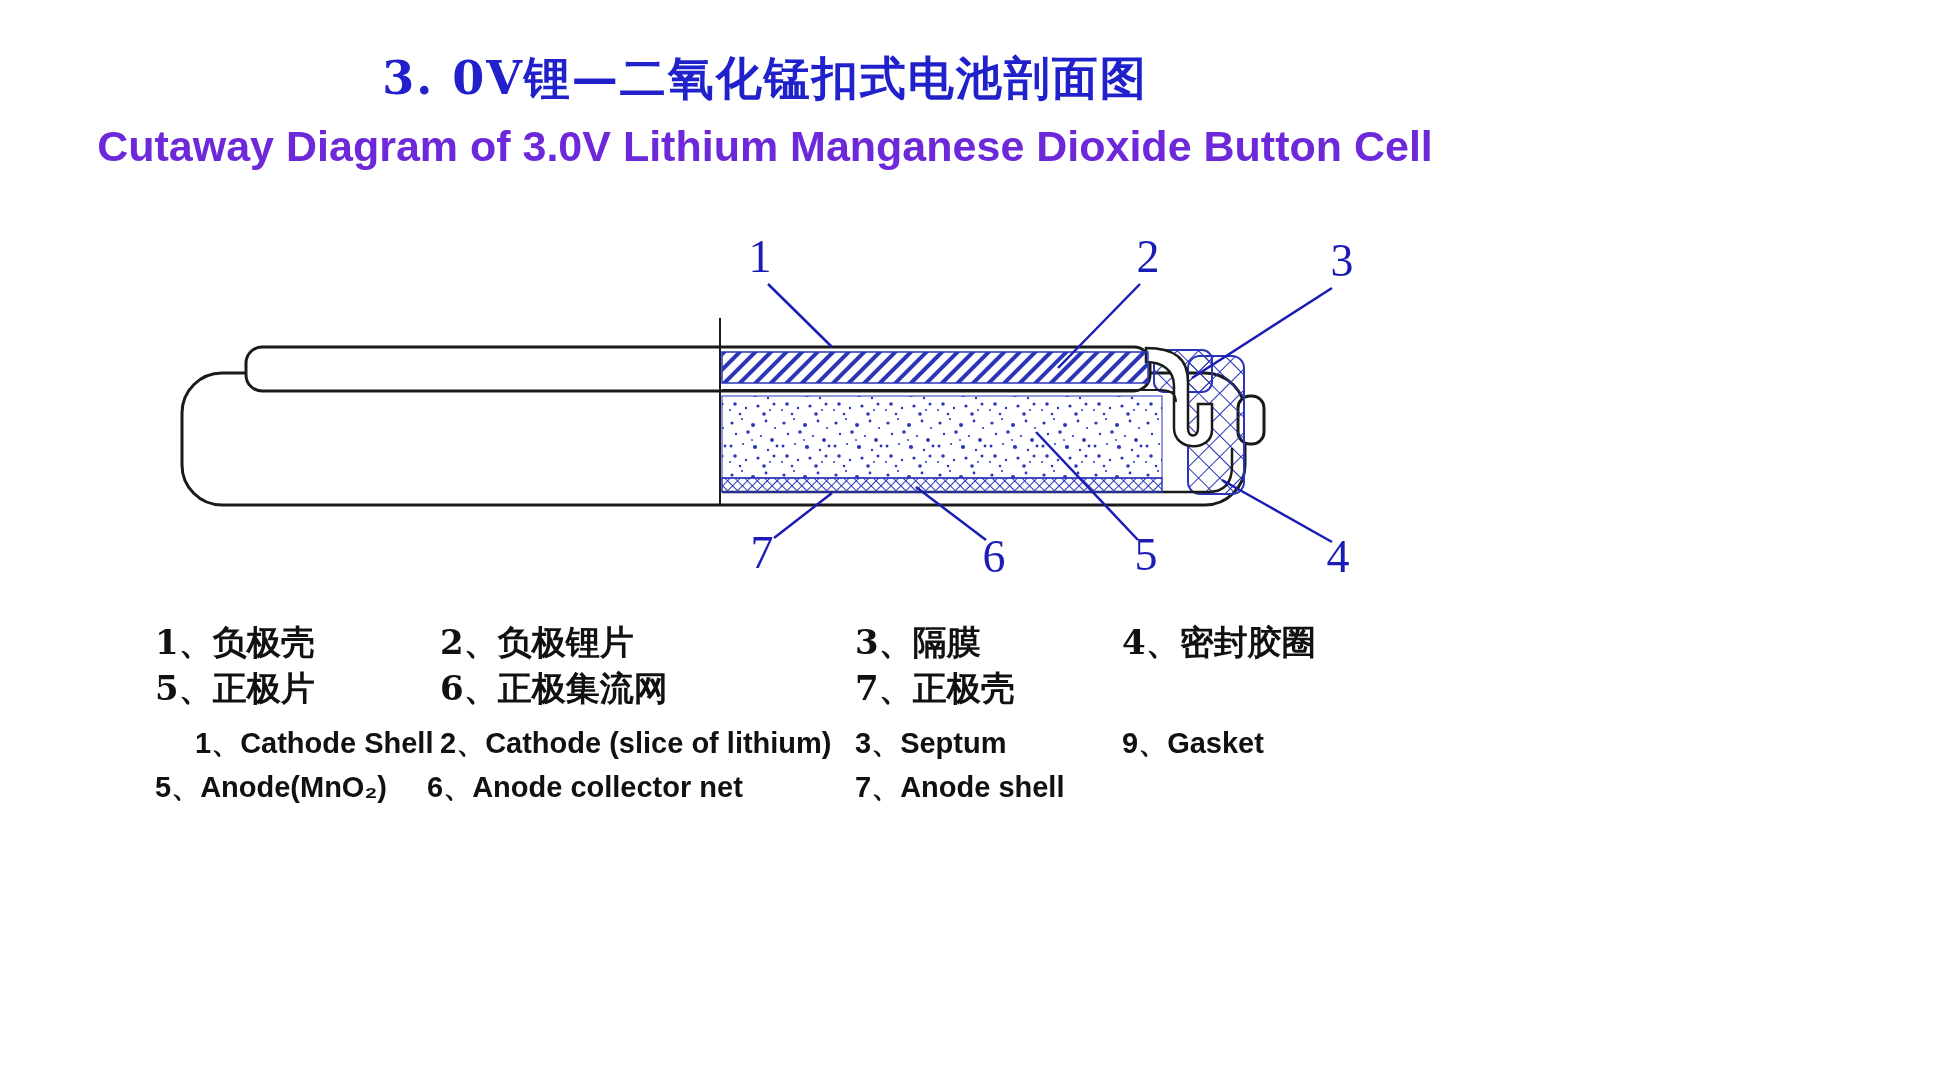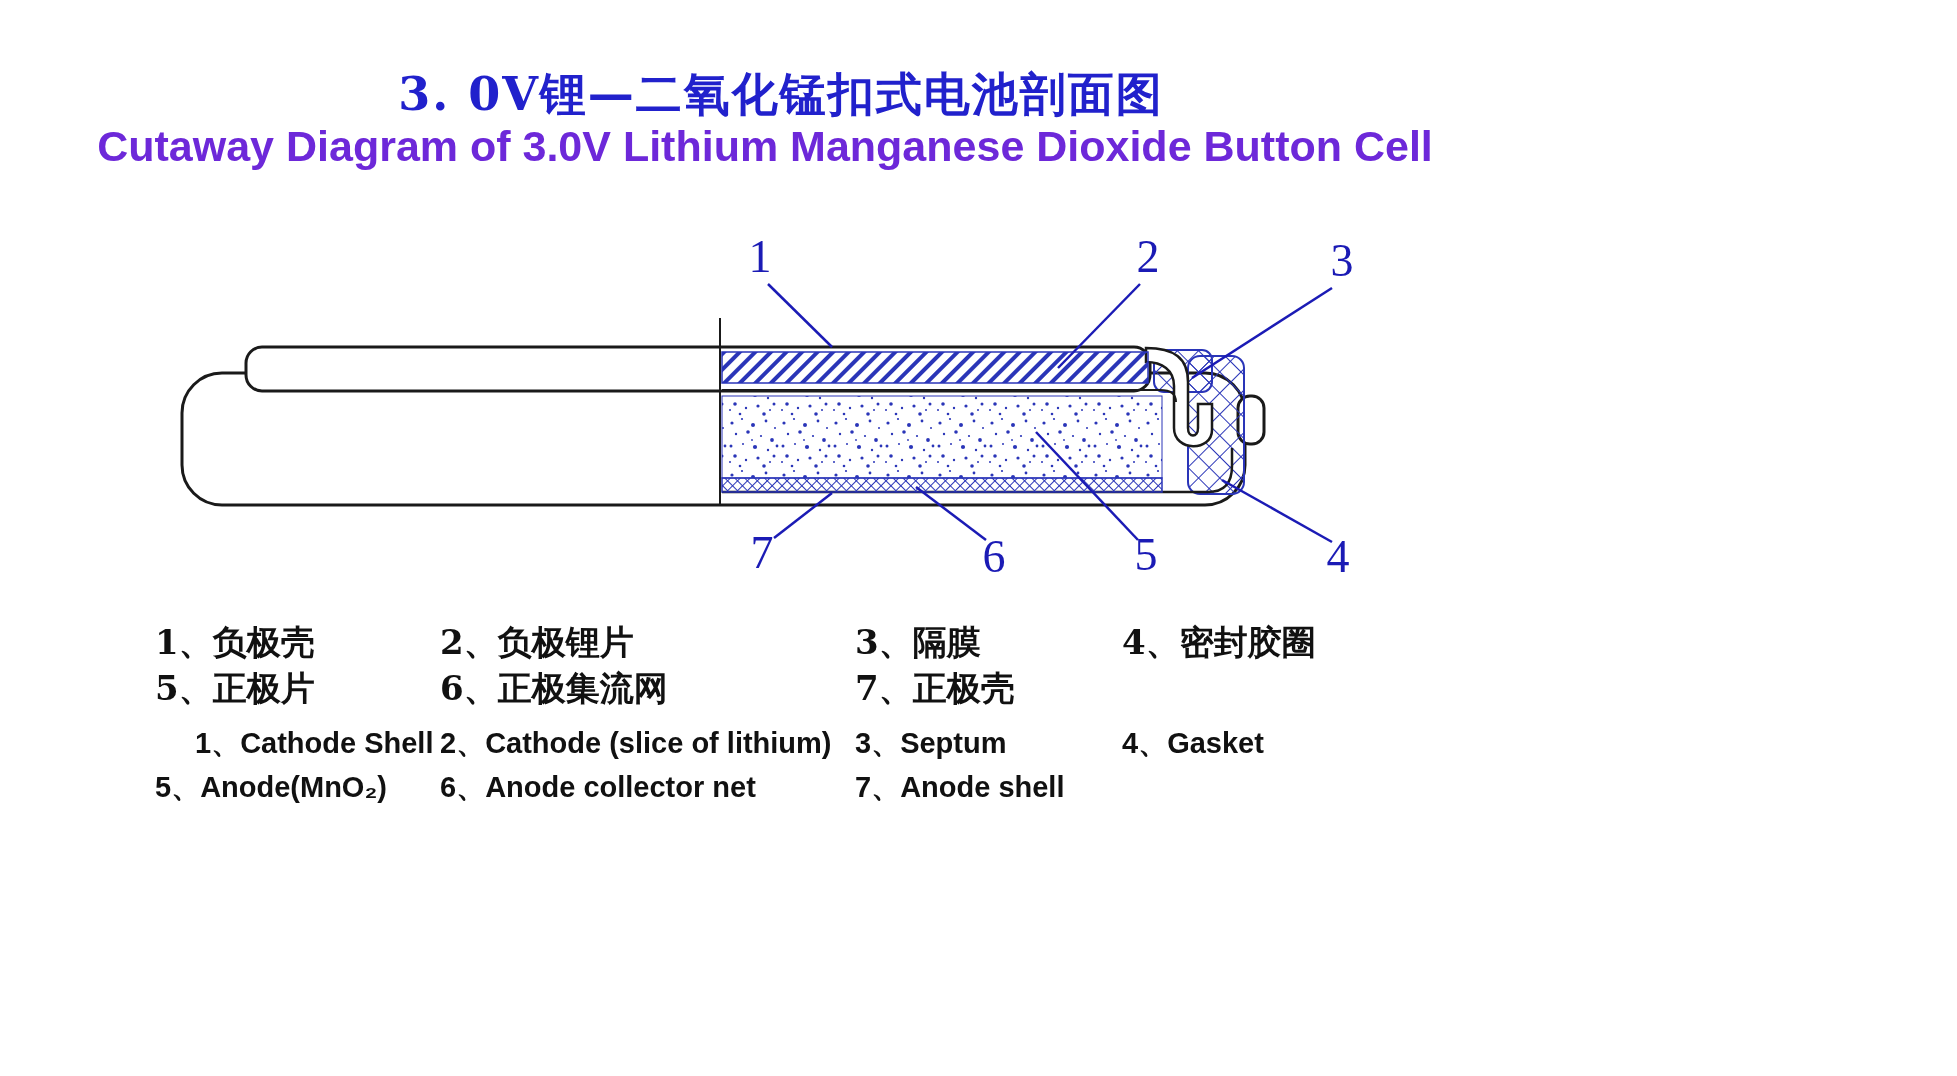--- a/index.html
+++ b/index.html
@@ -14,21 +14,21 @@
   .title-zh{
     position:absolute;
     left:0; top:48px;
     width:1530px;
     text-align:center;
     font-family:"DejaVu Serif", serif;
     font-size:46px;
     font-weight:600;
     color:#2121cc;
     letter-spacing:2px;
-    margin:16px;
+    margin:0;
   }
   .title-en{
     position:absolute;
     left:0; top:122px;
     width:1530px;
     text-align:center;
     font-family:"Liberation Sans", sans-serif;
     font-size:43px;
     font-weight:700;
     color:#6d28d9;
@@ -156,18 +156,18 @@
   <div class="legend-item legend-zh" style="left:440px;  top:620px;">2、负极锂片</div>
   <div class="legend-item legend-zh" style="left:855px;  top:620px;">3、隔膜</div>
   <div class="legend-item legend-zh" style="left:1122px; top:620px;">4、密封胶圈</div>
   <div class="legend-item legend-zh" style="left:155px;  top:666px;">5、正极片</div>
   <div class="legend-item legend-zh" style="left:440px;  top:666px;">6、正极集流网</div>
   <div class="legend-item legend-zh" style="left:855px;  top:666px;">7、正极壳</div>
 
   <div class="legend-item legend-en" style="left:155px;  top:724px;margin-left:40px;">1、Cathode Shell</div>
   <div class="legend-item legend-en" style="left:440px;  top:724px;text-align:center;">2、Cathode (slice of lithium)</div>
   <div class="legend-item legend-en" style="left:855px;  top:724px;">3、Septum</div>
-  <div class="legend-item legend-en" style="left:1122px; top:724px;">4、Gasket</div>
+  <div class="legend-item legend-en" style="left:1122px; top:724px;">9、Gasket</div>
   <div class="legend-item legend-en" style="left:155px;  top:768px;">5、Anode(MnO₂)</div>
-  <div class="legend-item legend-en" style="left:440px;  top:768px;text-align:right;">6、Anode collector net</div>
+  <div class="legend-item legend-en" style="left:427px;  top:768px;text-align:right;">6、Anode collector net</div>
   <div class="legend-item legend-en" style="left:855px;  top:768px;">7、Anode shell</div>
 
 </div>
 
 </body></html>

